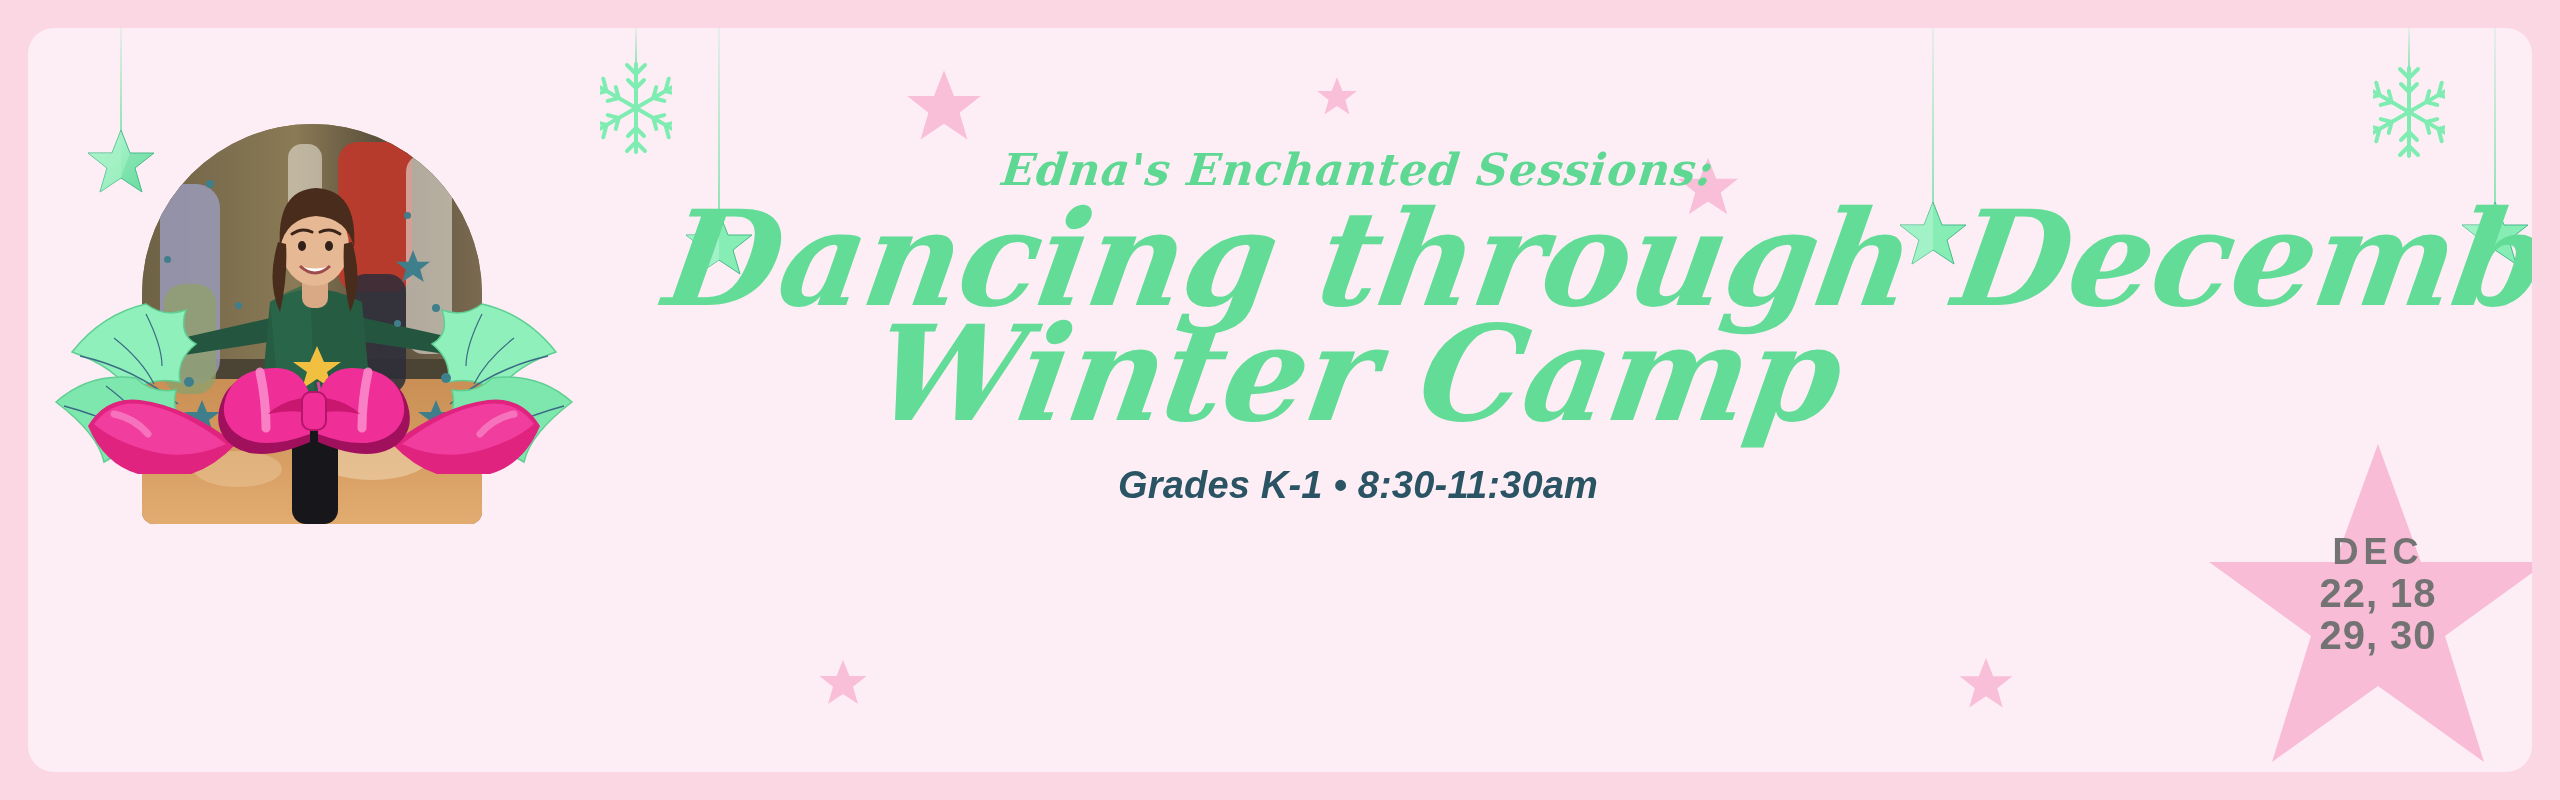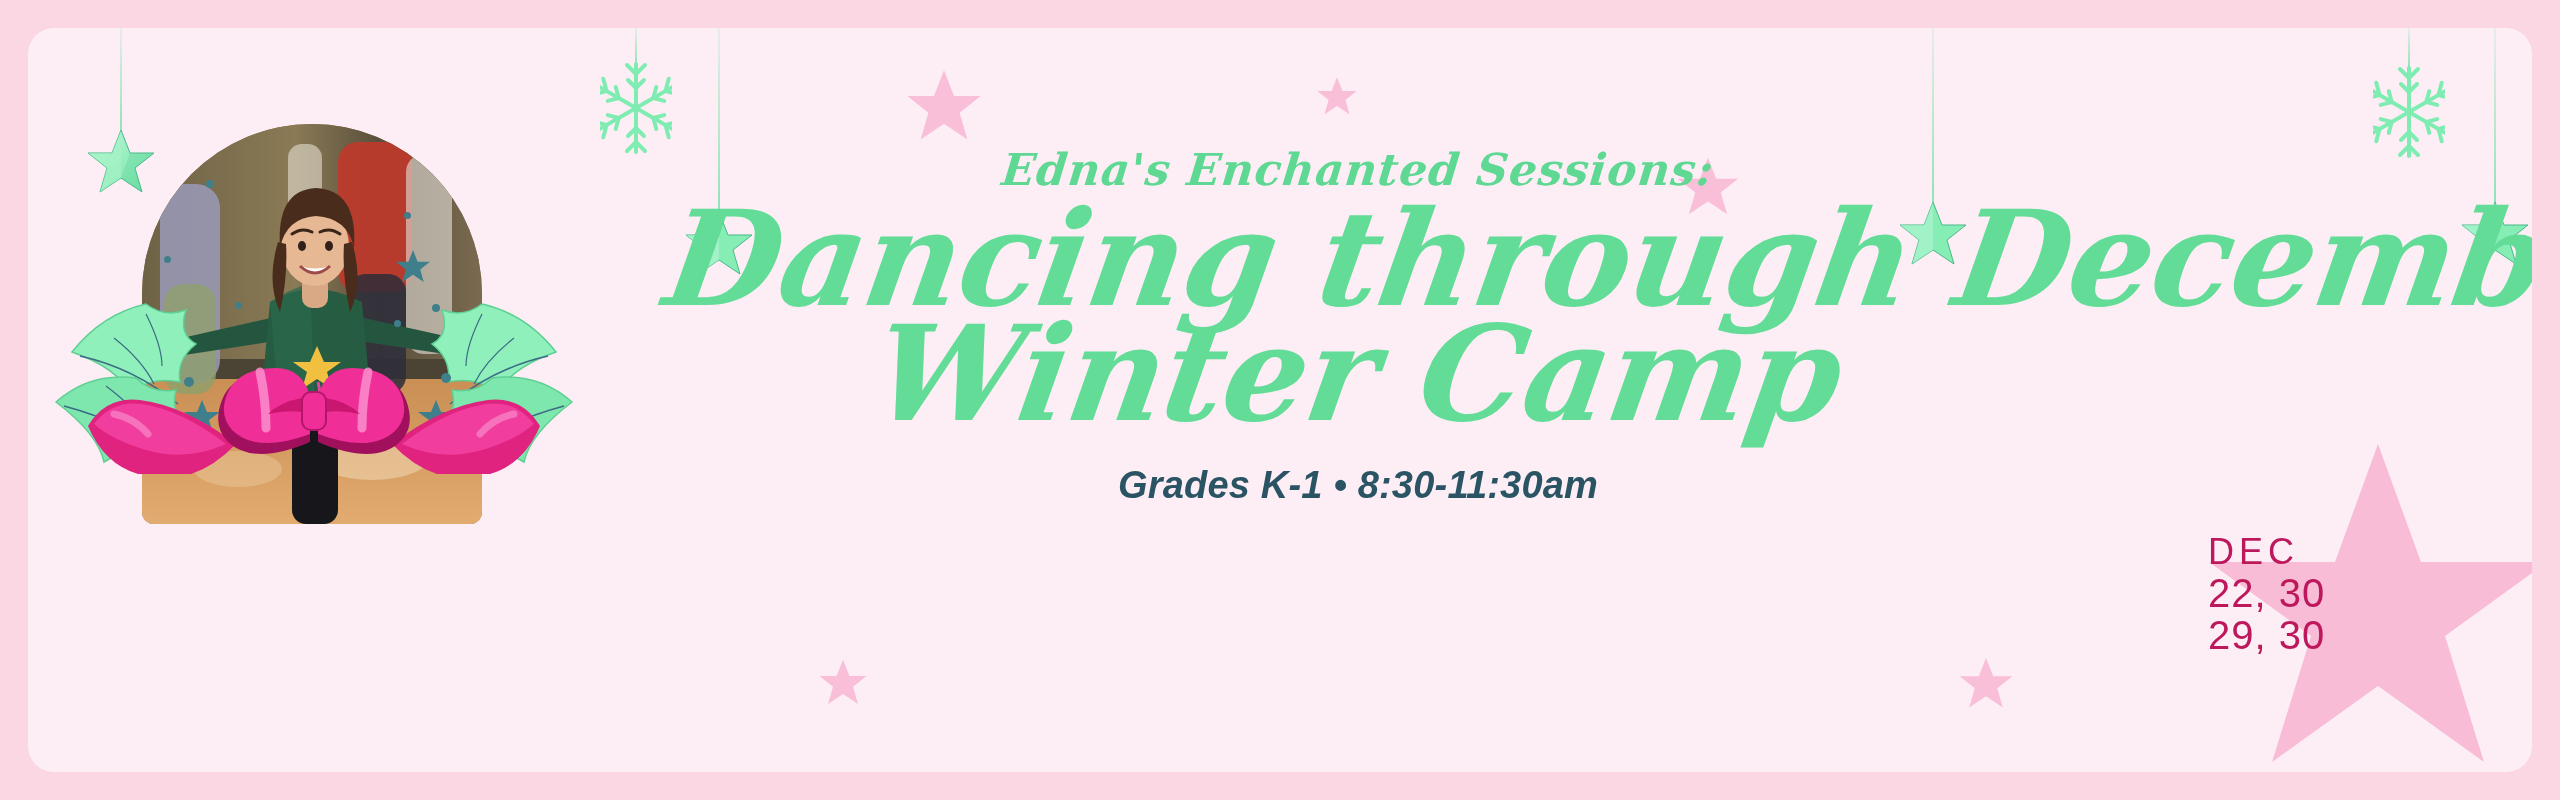--- a/index.html
+++ b/index.html
@@ -89,22 +89,22 @@
   #photo .tealstar{position:absolute;}
 
   #wreath{position:absolute;left:-60px;top:150px;width:520px;height:200px;}
 
   
   #datestar{
     position:absolute;left:2180px;top:410px;width:340px;height:330px;
   }
   #datestar .star-svg{position:absolute;left:0;top:0;}
   #datestar .dtext{
-    position:absolute;left:0;top:96px;width:340px;text-align:left;
-    color:#be185d;font-weight:400;
+    position:absolute;left:0;top:96px;width:340px;text-align:center;
+    color:#737373;font-weight:700;
     font-family:"Liberation Sans",sans-serif;
   }
   #dec-label{font-size:36px;letter-spacing:5px;line-height:1;}
   #dec-d1{font-size:40px;letter-spacing:1px;line-height:1.05;margin-top:2px;}
   #dec-d2{font-size:40px;letter-spacing:1px;line-height:1.05;}
 </style>
 </head>
 <body>
 
 <div id="banner">
@@ -421,19 +421,19 @@
         <p class="schedule">Grades K-1 • 8:30-11:30am</p>
       </div>
     </div>
 
     <div id="datestar">
       <svg class="star-svg" width="340" height="330" viewBox="0 0 340 330">
         <polygon points="170,6 213,124 339,124 237,198 276,324 170,248 64,324 103,198 1,124 127,124" fill="#f9bcd6"></polygon>
       </svg>
       <div class="dtext">
         <div id="dec-label">DEC</div>
-        <div id="dec-d1">22, 30</div>
+        <div id="dec-d1">22, 18</div>
         <div id="dec-d2">29, 30</div>
       </div>
     </div>
 
   </div>
 </div>
 
 </body></html>

